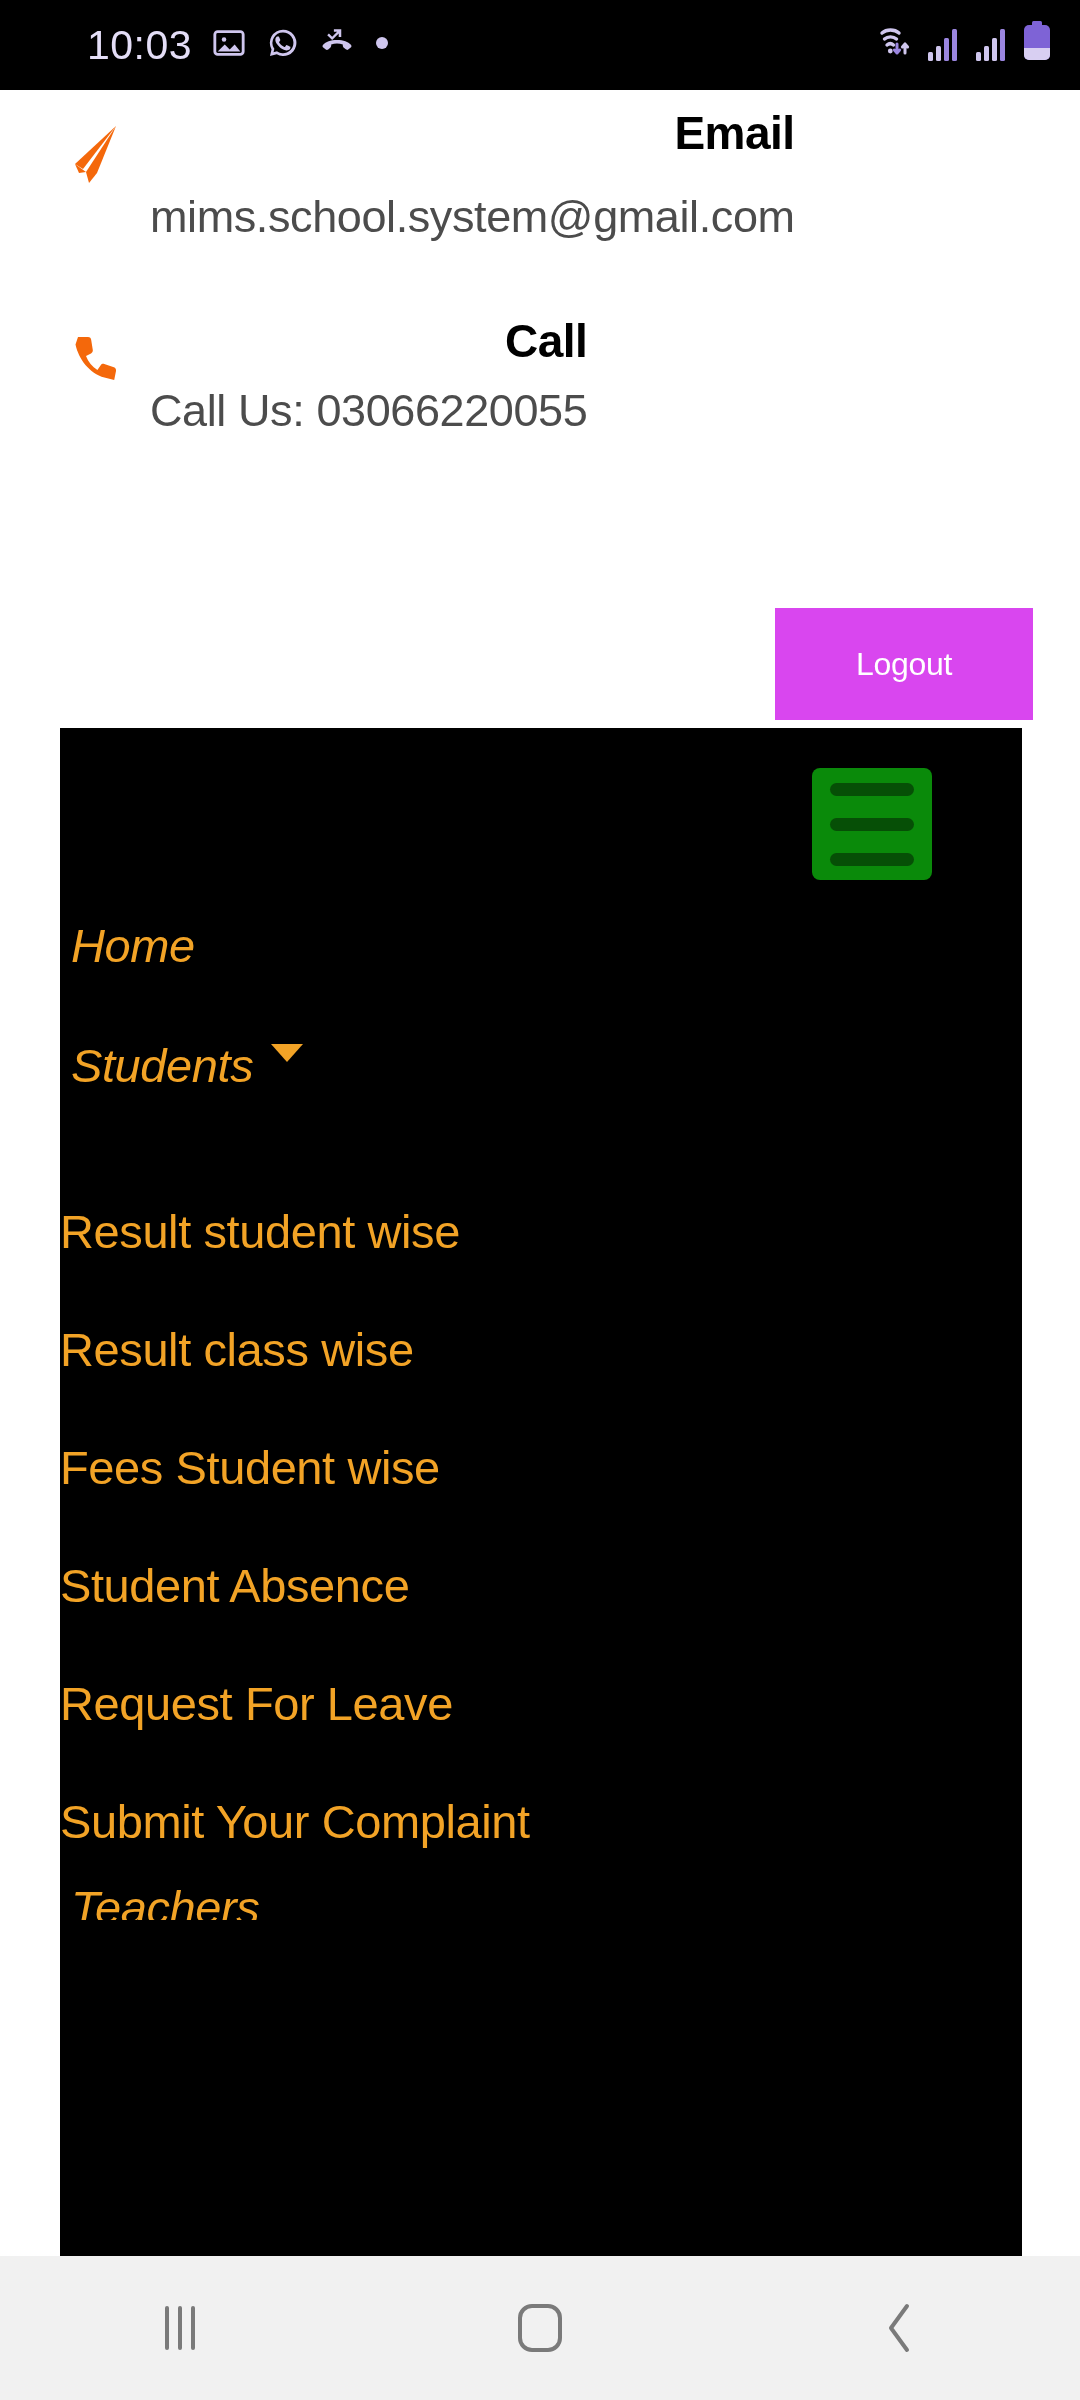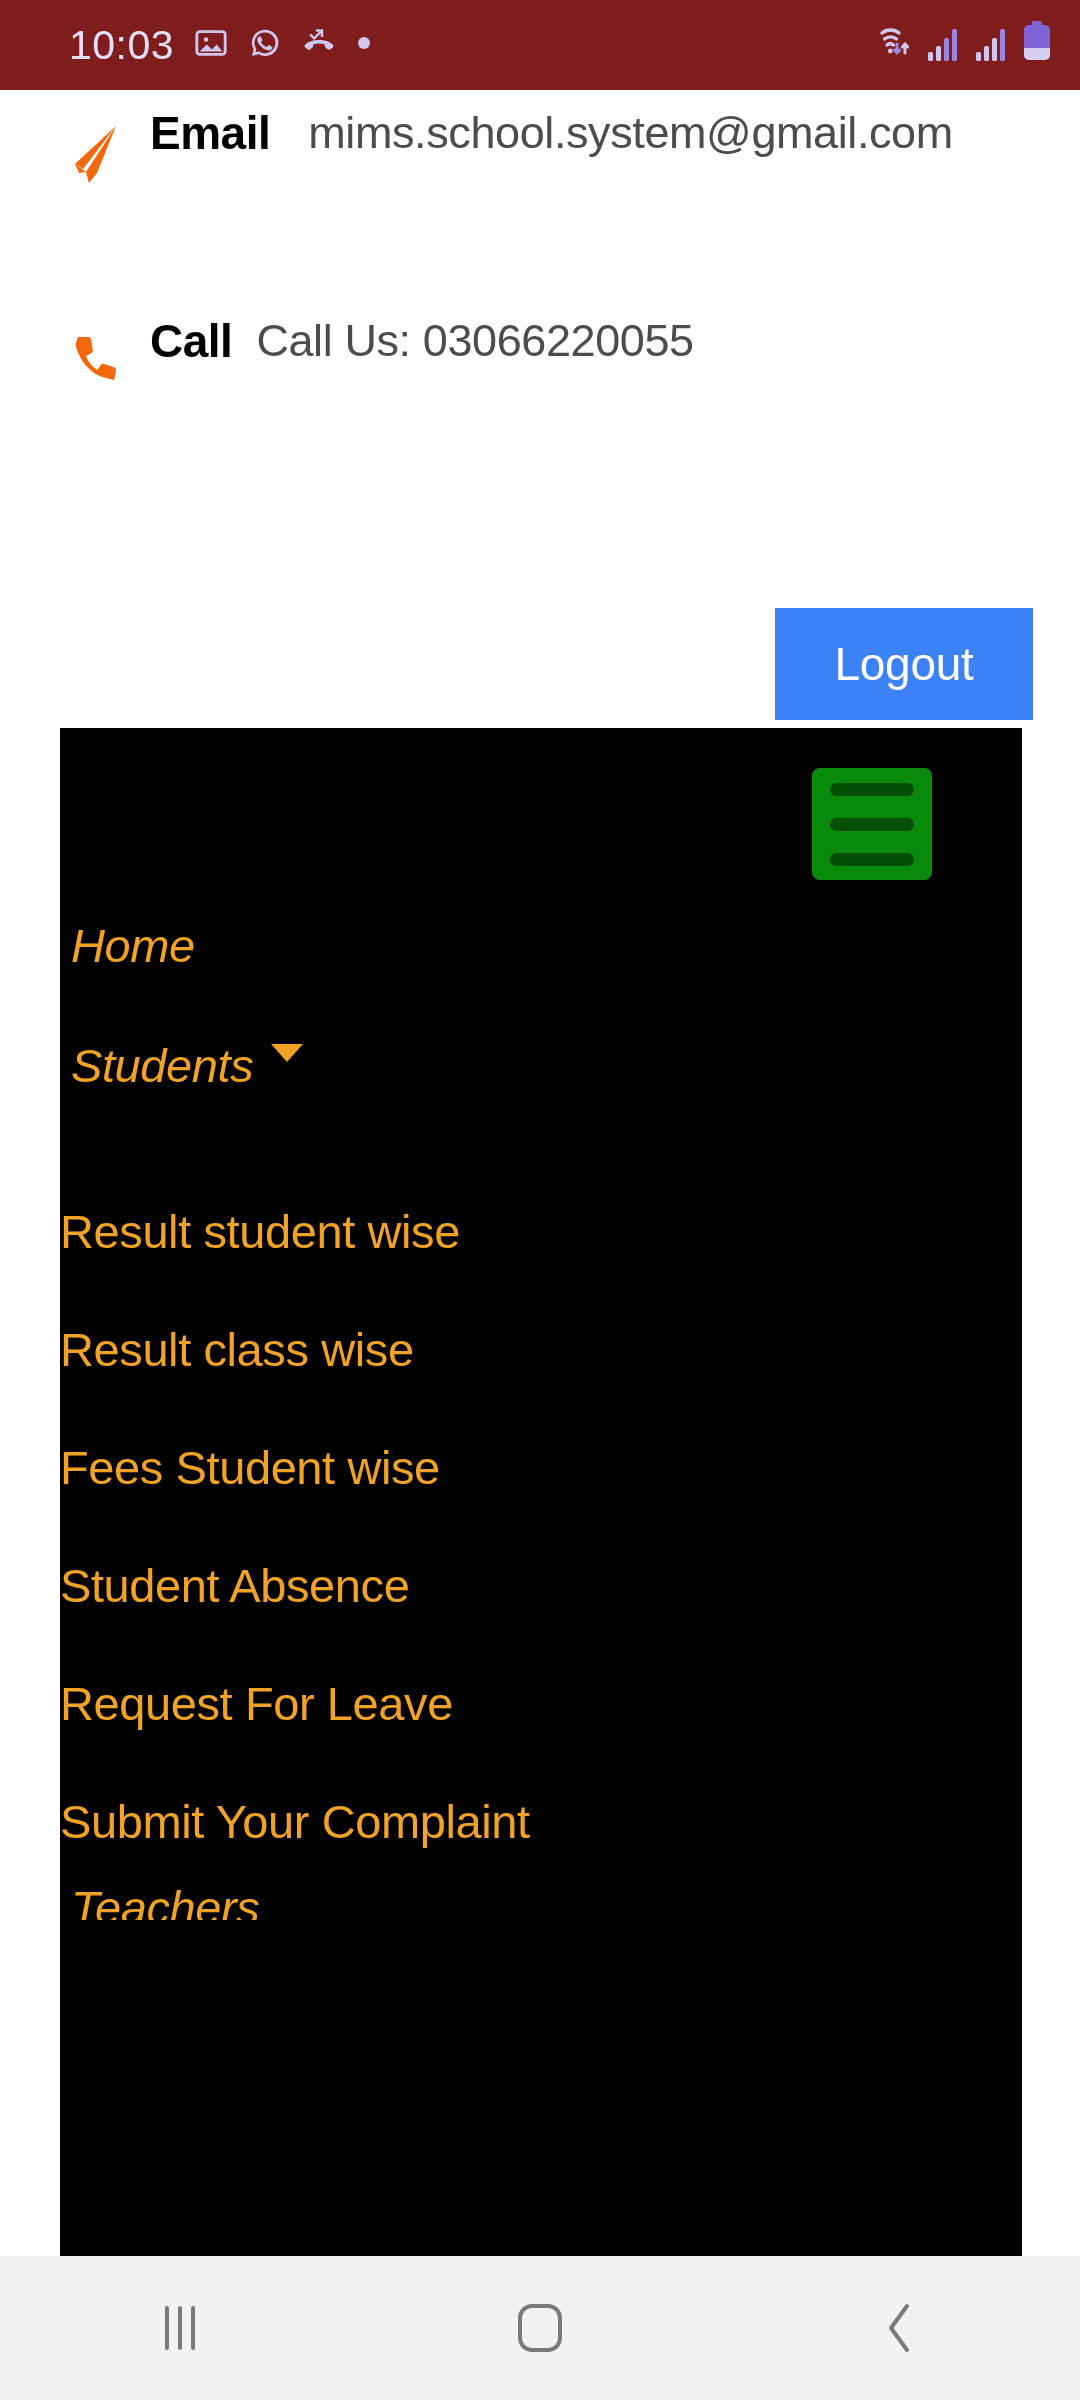--- a/index.html
+++ b/index.html
@@ -7,23 +7,23 @@
     width:1080px; height:2400px;
     background:#ffffff;
     font-family:"Liberation Sans", sans-serif;
     overflow:hidden;
   }
   .screen { position:relative; width:1080px; height:2400px; background:#ffffff; }
 
   
   .statusbar {
     position:absolute; top:0; left:0; width:1080px; height:90px;
-    background:#7f1d1d;
+    background:#000000;
     display:flex; align-items:center; justify-content:space-between;
-    padding:0 28px 0 69px;
+    padding:0 28px 0 87px;
   }
   .sb-left { display:flex; align-items:center; gap:20px; }
   .sb-time {
     color:#E4DEF7; font-size:41px; letter-spacing:0.5px;
     font-family:"Liberation Sans", sans-serif;
   }
   .sb-right { display:flex; align-items:flex-end; gap:14px; padding-bottom:4px; }
   .ico { display:block; }
 
   
@@ -36,30 +36,30 @@
     letter-spacing:-0.5px; line-height:1;
   }
   .c-value {
     font-size:45px; color:#4c4c4c; letter-spacing:-0.4px; line-height:1;
     font-weight:400;
   }
 
   #email-row { top:20px; left:40px; }
   #call-row  { top:228px; left:40px; }
 
-  .c-texts { display:flex; flex-direction:row; }
+  .c-texts { display:flex; flex-direction:column;align-items:flex-end; }
   #email-row .c-texts { gap:38px; }
   #call-row  .c-texts { gap:24px; }
 
   
   .logout-btn {
     position:absolute; top:518px; left:775px;
     width:258px; height:112px;
-    background:#3b82f6; border:0;
-    color:#ffffff; font-size:46px; letter-spacing:-0.3px;
+    background:#d946ef; border:0;
+    color:#ffffff; font-size:32px; letter-spacing:-0.3px;
     font-family:"Liberation Sans", sans-serif;
     display:flex; align-items:center; justify-content:center;
     cursor:pointer;
   }
 
   
   .menu-panel {
     position:absolute; top:728px; left:60px;
     width:962px; height:1528px;
     background:#000000; overflow:hidden;

